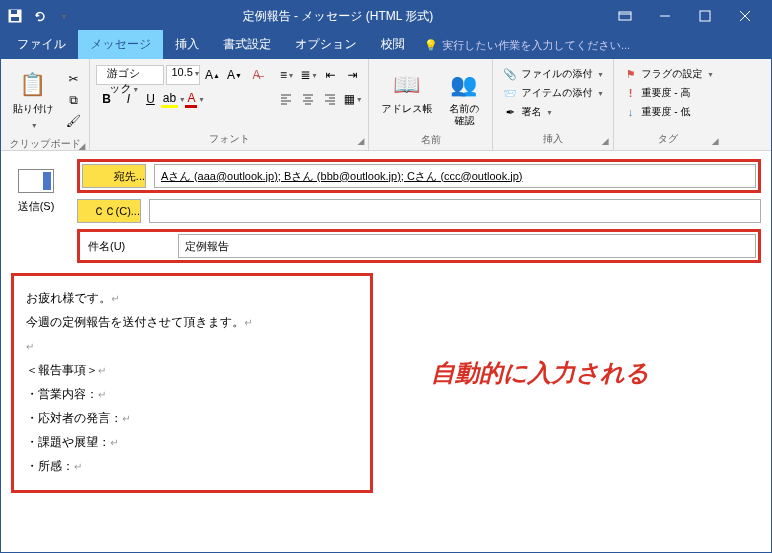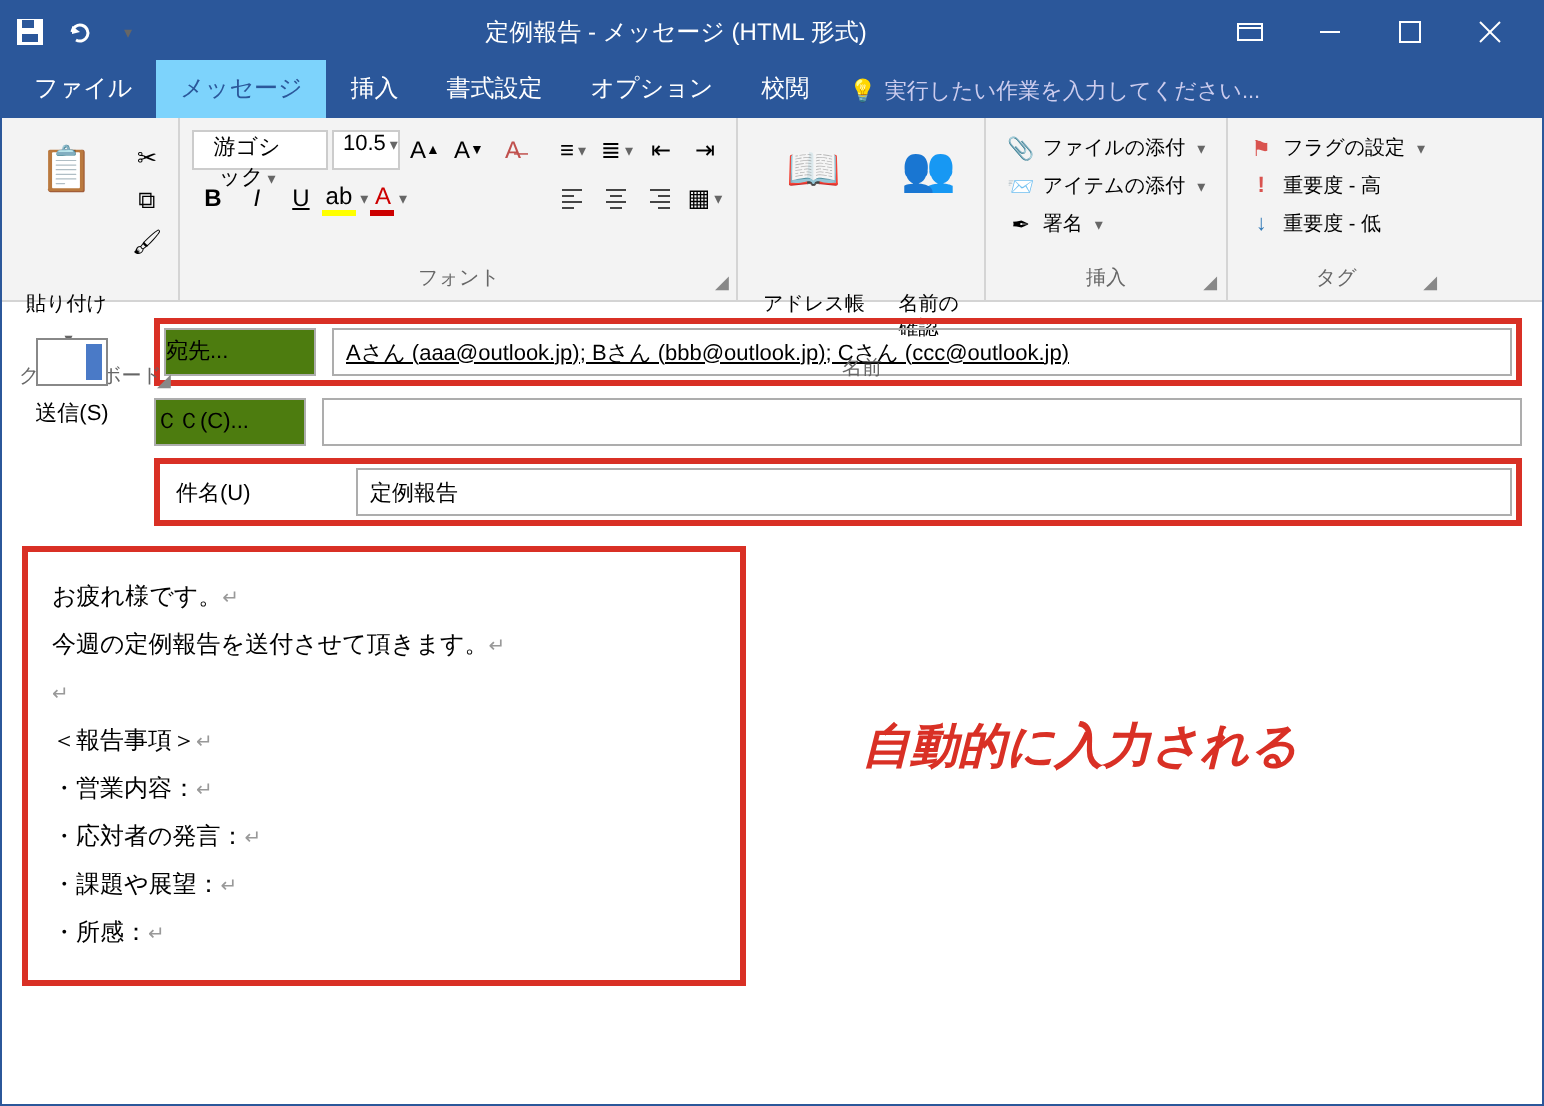--- a/index.html
+++ b/index.html
@@ -18,21 +18,21 @@
 .tell-me { color: #cce; font-size: 11px; display: flex; align-items: center; gap: 4px; padding: 6px 8px; }
 
 .ribbon { height: 92px; background: #f3f3f3; border-bottom: 1px solid #d4d4d4; display: flex; }
 .group { border-right: 1px solid #d4d4d4; padding: 2px 6px 0 6px; display: flex; flex-direction: column; }
 .group-content { flex: 1; display: flex; align-items: flex-start; gap: 4px; padding-top: 4px; }
 .group-label { text-align: center; font-size: 10px; color: #666; padding: 2px 0 4px 0; position: relative; }
 .group-label .launcher { position: absolute; right: -2px; bottom: 4px; font-size: 9px; color: #888; }
 
 .big-btn { display: flex; flex-direction: column; align-items: center; justify-content: center; gap: 2px; padding: 4px 6px; cursor: pointer; }
 .big-btn .icon { width: 32px; height: 32px; display: flex; align-items: center; justify-content: center; font-size: 22px; }
-.big-btn .lbl { font-size: 10px; line-height: 1.2; margin-top: 44px; }
+.big-btn .lbl { font-size: 10px; text-align: center; line-height: 1.2; }
 
 .font-controls { display: flex; flex-direction: column; gap: 4px; text-align: center; }
 .font-row1 { display: flex; gap: 2px; align-items: center; }
 .font-select { border: 1px solid #ccc; background: #fff; height: 20px; font-size: 11px; padding: 0 18px 0 4px; position: relative; }
 .font-name { width: 68px; }
 .font-size { width: 34px; }
 .sm-btn { width: 20px; height: 20px; display: flex; align-items: center; justify-content: center; border: 1px solid transparent; cursor: pointer; font-size: 12px; }
 .font-row2 { display: flex; gap: 2px; }
 
 .para-controls { display: flex; flex-direction: column; gap: 4px; }
@@ -45,21 +45,21 @@
 
 .compose-area { display: flex; background: #fff; }
 .send-panel { width: 70px; border-right: none; padding: 18px 6px; text-align: center; }
 .send-btn { display: flex; flex-direction: column; align-items: center; gap: 6px; cursor: pointer; }
 .send-icon { width: 36px; height: 24px; border: 1px solid #888; background: #fff; position: relative; }
 .send-icon::before { content: ""; position: absolute; right: 2px; top: 2px; bottom: 2px; width: 8px; background: #4a7ac7; }
 .send-lbl { font-size: 11px; }
 
 .fields { flex: 1; padding: 8px 10px 4px 6px; }
 .field-row { display: flex; align-items: center; margin-bottom: 6px; gap: 8px; }
-.field-btn { width: 76px; height: 24px; border: 1px solid #adadad; background: #4d7c0f; font-size: 11px; text-align: left; line-height: 22px; cursor: pointer; }
+.field-btn { width: 64px; height: 24px; border: 1px solid #adadad; background: #fde047; font-size: 11px; text-align: right; line-height: 22px; cursor: pointer; }
 .field-label { width: 88px; font-size: 11px; padding-left: 6px; }
 .field-input { flex: 1; height: 24px; border: 1px solid #adadad; padding: 0 6px; font-size: 11px; display: flex; align-items: center; }
 .recipient { text-decoration: underline; }
 
 .to-box-wrap { border: 3px solid #d93025; padding: 2px; margin-bottom: 6px; }
 .to-box-wrap .field-row { margin-bottom: 0; }
 .subject-box-wrap { border: 3px solid #d93025; padding: 2px; }
 .subject-box-wrap .field-row { margin-bottom: 0; }
 
 .body-area { padding: 6px 10px 10px 10px; position: relative; }

